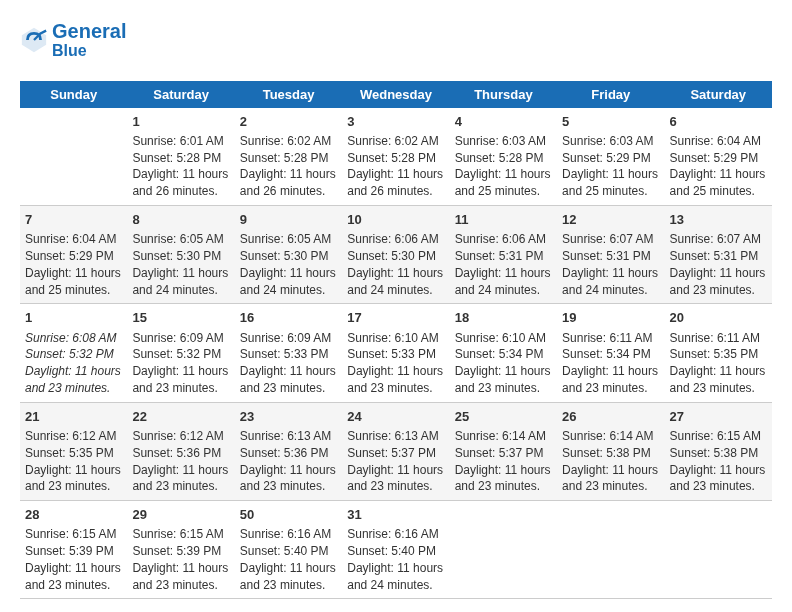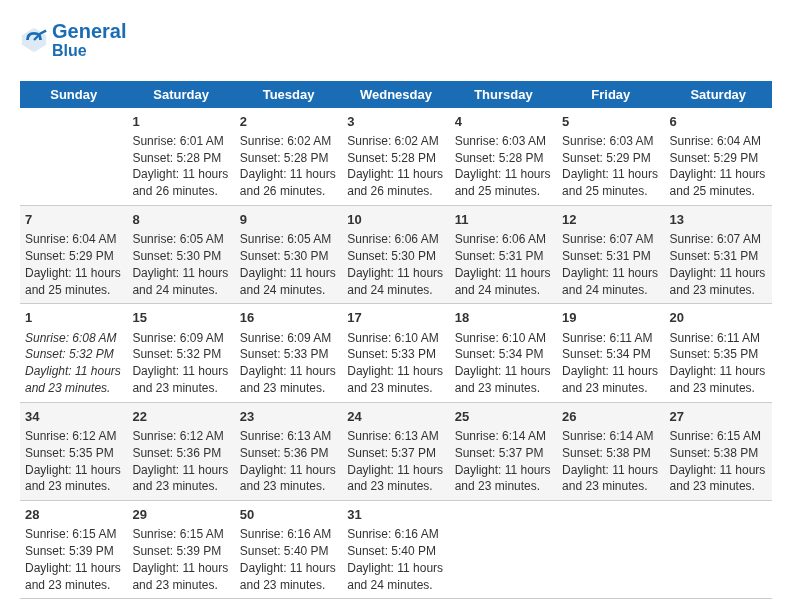--- a/index.html
+++ b/index.html
@@ -194,21 +194,21 @@
         <td><span class="day-number">19</span><span class="day-info" style="white-space: pre-line;">Sunrise: 6:11 AM
 Sunset: 5:34 PM
 Daylight: 11 hours
 and 23 minutes.</span></td>
         <td><span class="day-number">20</span><span class="day-info" style="white-space: pre-line;">Sunrise: 6:11 AM
 Sunset: 5:35 PM
 Daylight: 11 hours
 and 23 minutes.</span></td>
       </tr>
       <tr>
-        <td><span class="day-number">34</span><span class="day-info" style="white-space: pre-line;">Sunrise: 6:12 AM
+        <td><span class="day-number">21</span><span class="day-info" style="white-space: pre-line;">Sunrise: 6:12 AM
 Sunset: 5:35 PM
 Daylight: 11 hours
 and 23 minutes.</span></td>
         <td><span class="day-number">22</span><span class="day-info" style="white-space: pre-line;">Sunrise: 6:12 AM
 Sunset: 5:36 PM
 Daylight: 11 hours
 and 23 minutes.</span></td>
         <td><span class="day-number">23</span><span class="day-info" style="white-space: pre-line;">Sunrise: 6:13 AM
 Sunset: 5:36 PM
 Daylight: 11 hours

